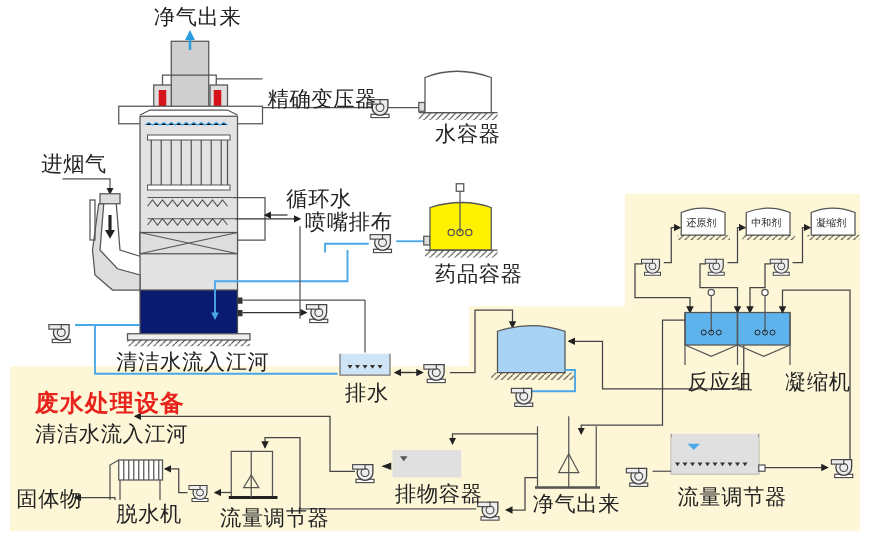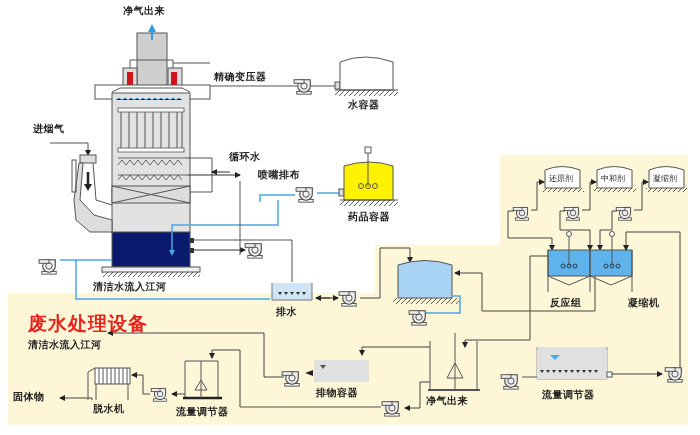--- a/index.html
+++ b/index.html
@@ -1,19 +1,19 @@
 <!DOCTYPE html>
 <html><head>
 <meta charset="utf-8">
 <style>
   html, body { margin: 0; padding: 0; background: #ffffff; }
   body { width: 700px; height: 435px; position: relative; overflow: hidden;
          font-family: "DejaVu Sans", sans-serif; }
   svg { position: absolute; left: 0; top: 0; }
-  .lbl { position: absolute; font-size: 10px; color: #222; font-weight: bold; white-space: nowrap; line-height: 1; letter-spacing: 0.5px; }
+  .lbl { position: absolute; font-size: 17px; color: #222; font-weight: normal; white-space: nowrap; line-height: 1; letter-spacing: 0.5px; }
   .lbl.sm { font-size: 8px; font-weight: normal; letter-spacing: 0; }
   .lbl.title { font-size: 19px; color: #e8231c; font-weight: bold; letter-spacing: 1px; }
 </style>
 </head>
 <body>
 
 <svg width="700" height="435" viewBox="0 0 700 435">
   <defs>
     <pattern id="hatch" width="5" height="5" patternUnits="userSpaceOnUse">
       <path d="M0,5 L5,0" stroke="#333" stroke-width="0.8"></path>
@@ -277,21 +277,21 @@
     <line x1="128" y1="384" x2="128" y2="400" stroke="#555"></line>
     <path d="M92,400 L92,400 L92,398 L60,398" fill="none" stroke="#444" marker-end="url(#arr)"></path>
   </g>
 </svg>
 
 <div class="lbl" style="left:123px;top:6px;">净气出来</div>
 <div class="lbl" style="left:214px;top:72px;">精确变压器</div>
 <div class="lbl" style="left:348px;top:100px;">水容器</div>
 <div class="lbl" style="left:33px;top:124px;">进烟气</div>
 <div class="lbl" style="left:229px;top:152px;">循环水</div>
-<div class="lbl" style="left:244px;top:170px;margin-left:14px;">喷嘴排布</div>
+<div class="lbl" style="left:244px;top:170px;">喷嘴排布</div>
 <div class="lbl" style="left:348px;top:212px;">药品容器</div>
 <div class="lbl" style="left:93px;top:282px;">清洁水流入江河</div>
 <div class="lbl" style="left:276px;top:307px;">排水</div>
 <div class="lbl title" style="left:28px;top:314px;">废水处理设备</div>
 <div class="lbl" style="left:28px;top:340px;">清洁水流入江河</div>
 <div class="lbl" style="left:550px;top:298px;">反应组</div>
 <div class="lbl" style="left:594px;top:298px;margin-left:34px;">凝缩机</div>
 <div class="lbl" style="left:542px;top:390px;text-align:right;">流量调节器</div>
 <div class="lbl" style="left:316px;top:388px;">排物容器</div>
 <div class="lbl" style="left:426px;top:396px;">净气出来</div>

